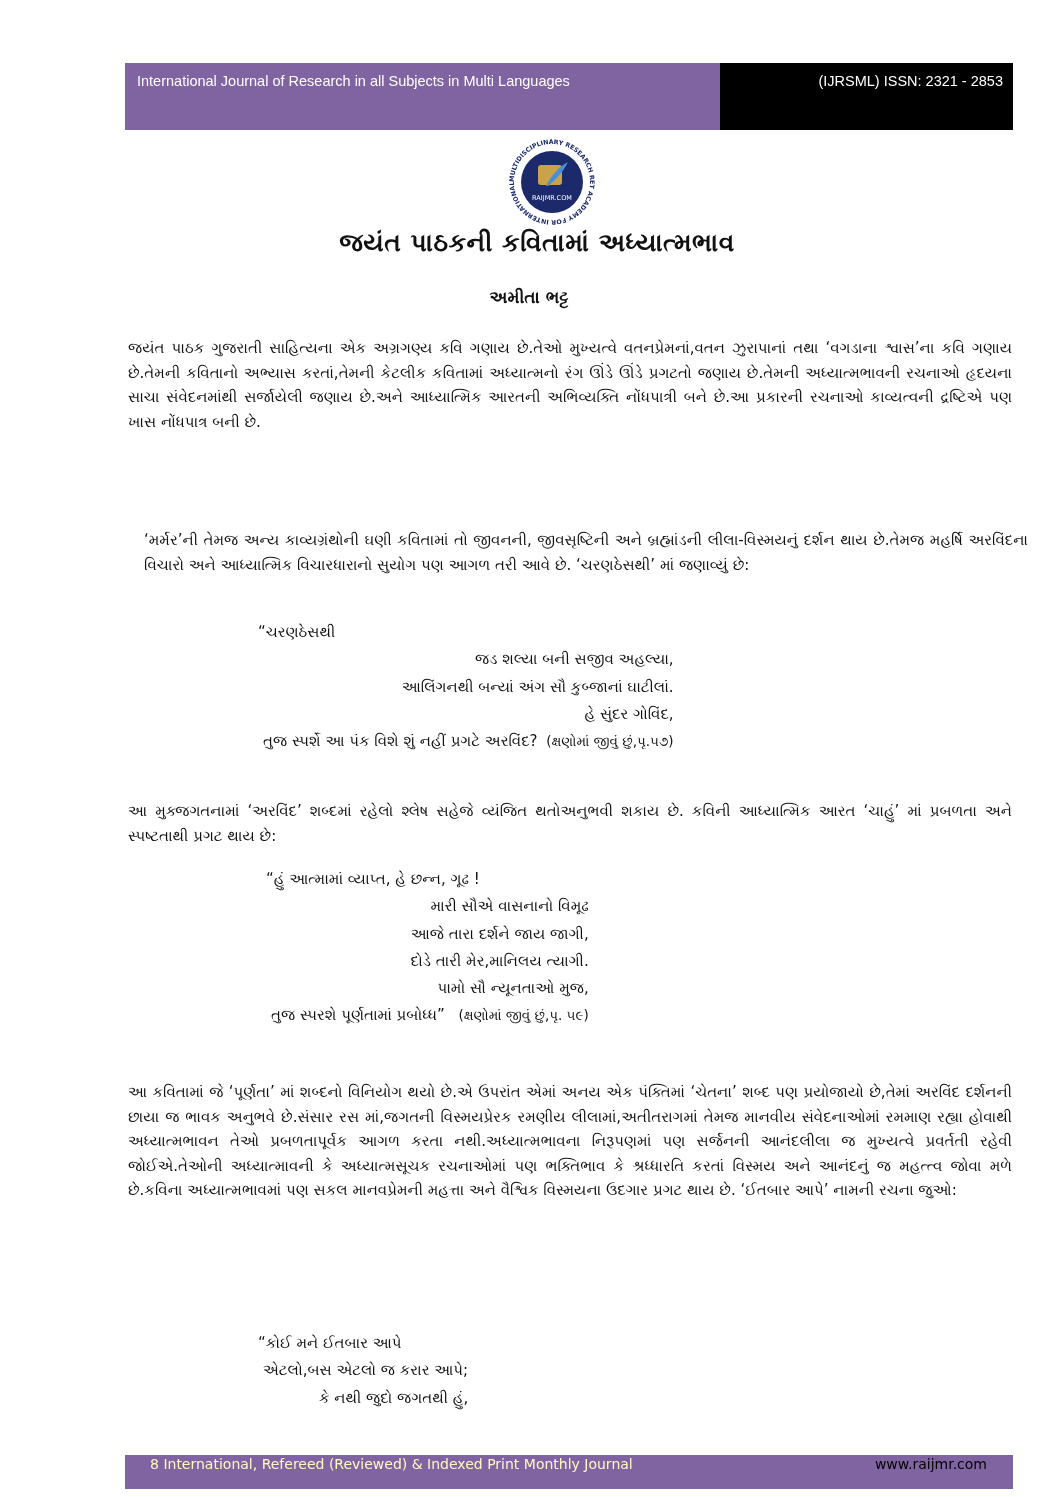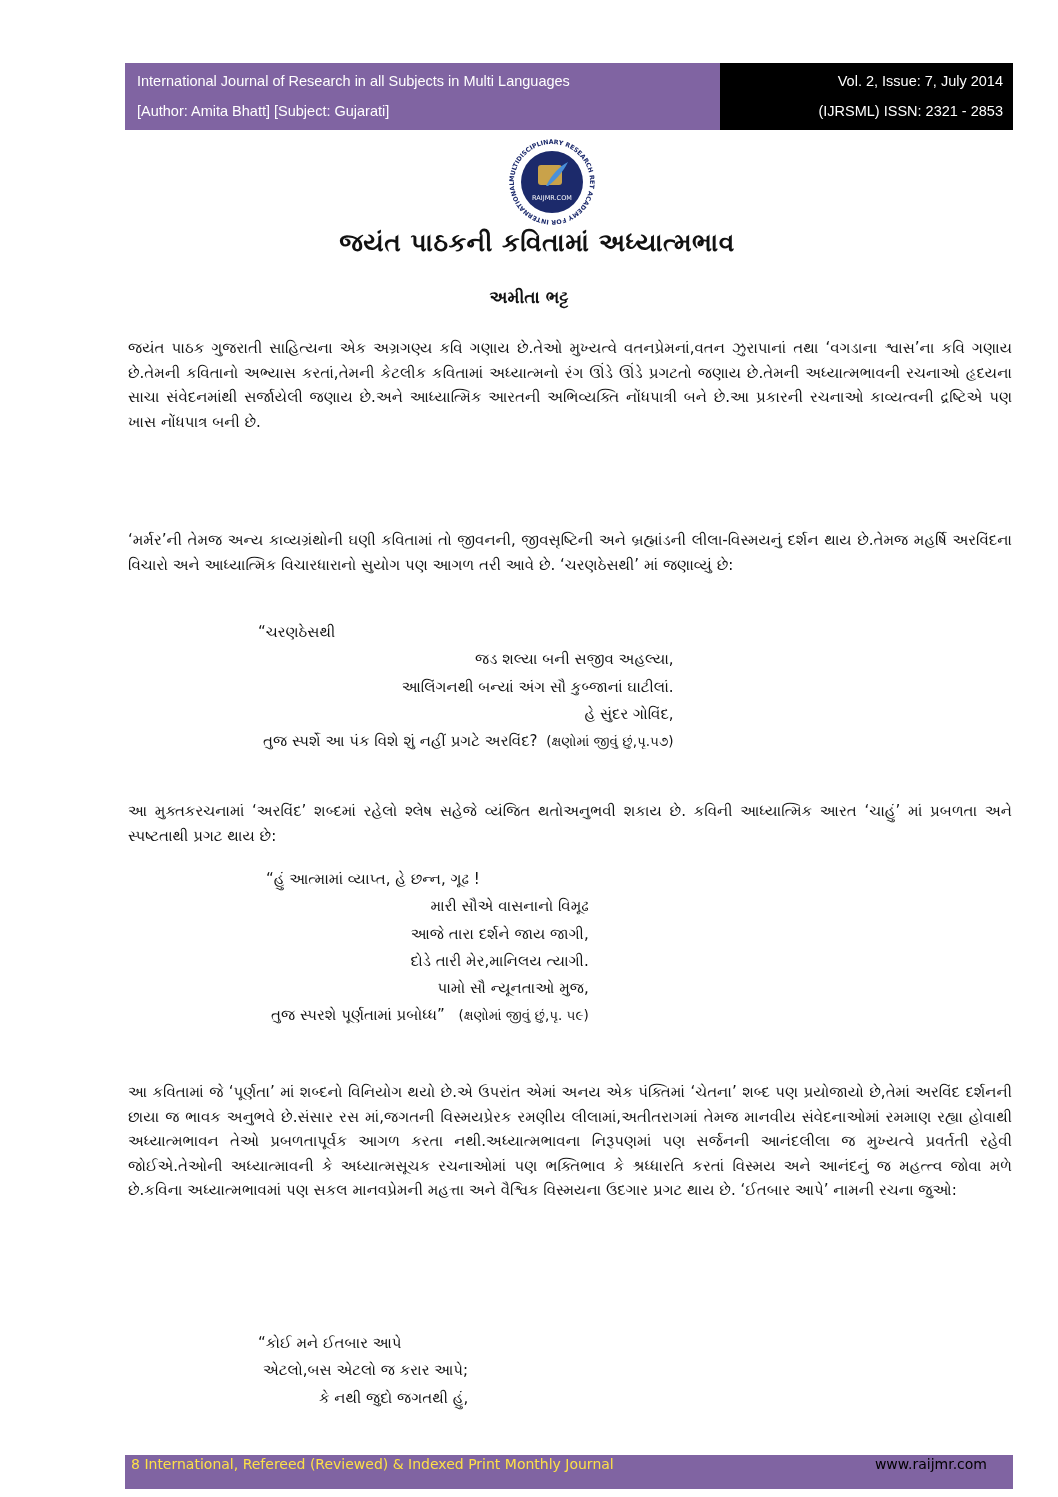--- a/index.html
+++ b/index.html
@@ -14,49 +14,47 @@
     .header .line { height: 30px; line-height: 24px; white-space: nowrap; }
 
     .logo { position: absolute; left: 508px; top: 138px; width: 88px; height: 88px; }
 
     .title { position: absolute; left: 8px; width: 1058px; top: 228px; text-align: center; font-size: 25px;
              font-weight: bold; letter-spacing: 0.5px; }
     .author { position: absolute; left: 0; width: 1058px; top: 287px; text-align: center; font-size: 17px; font-weight: bold; }
 
     .body { position: absolute; left: 128px; width: 884px; font-size: 15px; line-height: 24.5px; text-align: justify; }
     .p1 { top: 336px; }
-    .p2 { top: 528px; }
+    .p2 { top: 528px; margin-left: 16px; }
     .p3 { top: 799px; }
     .p4 { top: 1080px; }
 
     .verse { position: absolute; font-size: 15px; line-height: 27.3px; white-space: nowrap; }
     .v1 { left: 258px; top: 619px; }
     .v2 { left: 258px; top: 866px; margin-left: 8px; }
     .v3 { left: 258px; top: 1286px; margin-top: 44px; }
     .verse .vl { display: block; }
     .verse .indent { padding-left: 5px; text-align: right; }
     .cite { font-size: 13.5px; margin-left: 4px; }
 
     .footer { position: absolute; left: 125px; top: 1455px; width: 888px; height: 34px; background: #8064a2; }
     .footer-line1 { position: absolute; left: 6px; top: 1px; right: 26px; display: flex; justify-content: space-between;
                     font-family: "DejaVu Sans", sans-serif; font-size: 14px; color: #000; }
-    .footer-line1 .left { color: #fde047; }
+    .footer-line1 .left { color: #fef9c3; margin-left: 19px; }
     .footer-line2 { position: absolute; left: 0; right: 0; top: 17px; text-align: center;
                     font-family: "Liberation Serif", serif; font-size: 13.5px; color: #fff; }
   </style>
 </head>
 <body>
 
 <div class="header">
   <div class="header-left">
     <div class="line">International Journal of Research in all Subjects in Multi Languages</div>
-    <div class="line">[Author: Amita Bhatt] [Subject: Gujarati]</div>
   </div>
   <div class="header-right">
-    <div class="line">Vol. 2, Issue: 7, July 2014</div>
     <div class="line">(IJRSML)  ISSN: 2321 - 2853</div>
   </div>
 </div>
 
 <div class="logo">
   <svg width="88" height="88" viewBox="0 0 88 88">
     <defs>
       <path id="ringpath" d="M44,44 m-38,0 a38,38 0 1,1 76,0 a38,38 0 1,1 -76,0"></path>
     </defs>
     <circle cx="44" cy="44" r="43" fill="#ffffff"></circle>
@@ -77,21 +75,21 @@
 <div class="body p2">‘મર્મર’ની તેમજ અન્ય કાવ્યગ્રંથોની ઘણી કવિતામાં તો જીવનની, જીવસૃષ્ટિની અને બ્રહ્માંડની લીલા-વિસ્મયનું દર્શન થાય છે.તેમજ મહર્ષિ અરવિંદના વિચારો અને આધ્યાત્મિક વિચારધારાનો સુયોગ પણ આગળ તરી આવે છે. ‘ચરણઠેસથી’ માં જણાવ્યું છે:</div>
 
 <div class="verse v1">
   <span class="vl">“ચરણઠેસથી</span>
   <span class="vl indent">જડ શલ્યા બની સજીવ અહલ્યા,</span>
   <span class="vl indent">આલિંગનથી બન્યાં અંગ સૌ કુબ્જાનાં ઘાટીલાં.</span>
   <span class="vl indent">હે સુંદર ગોવિંદ,</span>
   <span class="vl indent"><span>તુજ સ્પર્શે આ પંક વિશે શું નહીં પ્રગટે અરવિંદ?</span> <span class="cite">(ક્ષણોમાં જીવું છું,પૃ.૫૭)</span></span>
 </div>
 
-<div class="body p3">આ મુક્તકરચનામાં ‘અરવિંદ’ શબ્દમાં રહેલો શ્લેષ સહેજે વ્યંજિત થતોઅનુભવી શકાય છે. કવિની આધ્યાત્મિક આરત ‘ચાહું’ માં પ્રબળતા અને સ્પષ્ટતાથી પ્રગટ થાય છે:</div>
+<div class="body p3">આ મુક્જગતનામાં ‘અરવિંદ’ શબ્દમાં રહેલો શ્લેષ સહેજે વ્યંજિત થતોઅનુભવી શકાય છે. કવિની આધ્યાત્મિક આરત ‘ચાહું’ માં પ્રબળતા અને સ્પષ્ટતાથી પ્રગટ થાય છે:</div>
 
 <div class="verse v2">
   <span class="vl">“હું આત્મામાં વ્યાપ્ત, હે છન્ન, ગૂઢ !</span>
   <span class="vl indent">મારી સૌએ વાસનાનો વિમૂઢ</span>
   <span class="vl indent">આજે તારા દર્શને જાય જાગી,</span>
   <span class="vl indent">દોડે તારી મેર,માનિલય ત્યાગી.</span>
   <span class="vl indent">પામો સૌ ન્યૂનતાઓ મુજ,</span>
   <span class="vl indent"><span>તુજ સ્પરશે પૂર્ણતામાં પ્રબોધ્ધ”</span> &nbsp;<span class="cite">(ક્ષણોમાં જીવું છું,પૃ. ૫૯)</span></span>
 </div>
 

